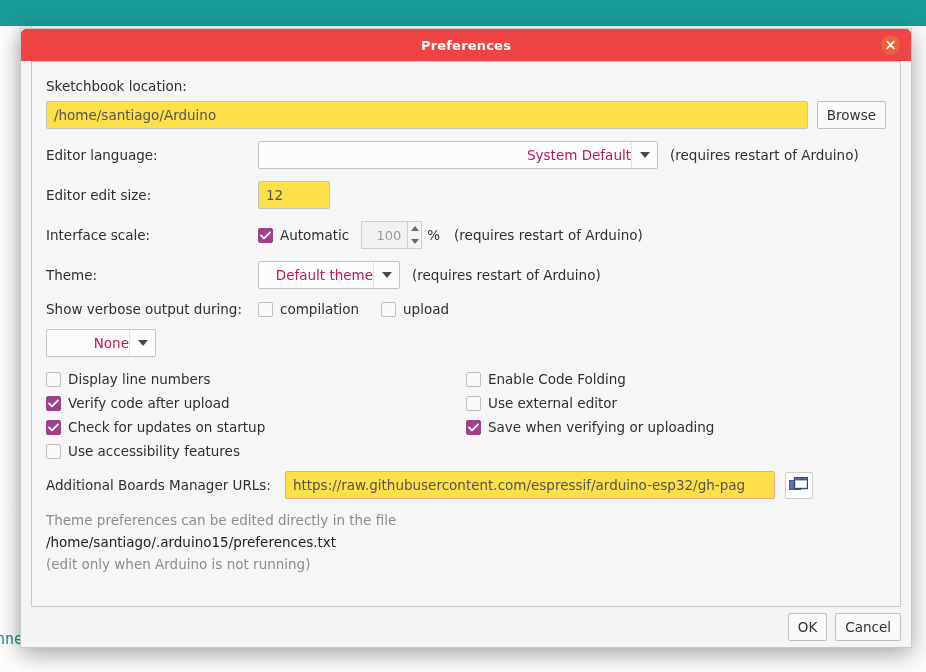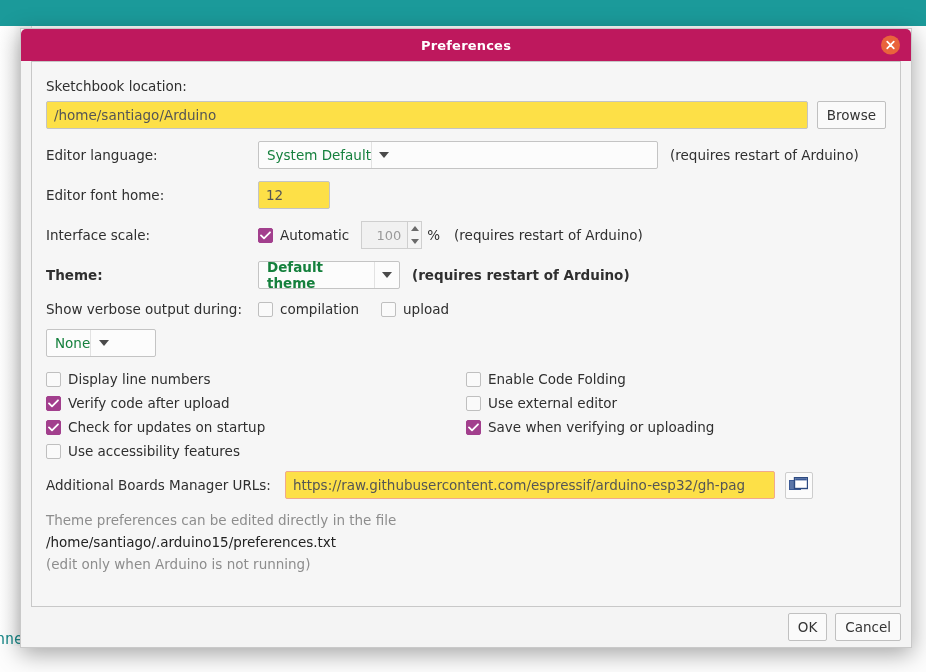--- a/index.html
+++ b/index.html
@@ -43,21 +43,21 @@
   
   #dialog {
     position: absolute; left: 20px; top: 28px;
     width: 892px; height: 620px;
     background: #f4f4f4;
     border: 1px solid #c9c9c9;
     box-shadow: 0 6px 22px rgba(0,0,0,0.35);
     display: flex; flex-direction: column;
   }
   .titlebar {
-    height: 32px; background: #be185d; position: relative;
+    height: 32px; background: #ef4444; position: relative;
     display: flex; align-items: center; justify-content: center;
     border-top-left-radius: 5px; border-top-right-radius: 5px;
     flex: 0 0 32px;
   }
   .titlebar .title {
     color: #ffffff; font-size: 13px; font-weight: bold;
     letter-spacing: .2px;
   }
   .close-btn {
     position: absolute; right: 11px; top: 50%; transform: translateY(-50%);
@@ -106,22 +106,22 @@
   .text-input.focused { border: 1px solid #f0a98e; }
 
   .btn {
     height: 28px; background: #fafafa; border: 1px solid #c0c0c0;
     font-size: 13.5px; color: #333333; padding: 0 9px; cursor: pointer;
     border-radius: 2px; font-family: "DejaVu Sans", "Liberation Sans", sans-serif;
   }
 
   .combo {
     height: 28px; background: #fcfcfc; border: 1px solid #c4c4c4;
-    display: flex; align-items: center; justify-content: flex-start;
-    font-size: 13.5px; color: #15803d; cursor: pointer; border-radius: 2px;
+    display: flex; align-items: center; justify-content: flex-end;
+    font-size: 13.5px; color: #be185d; cursor: pointer; border-radius: 2px;
     padding-left: 8px;
   }
   .combo .arrow-cell {
     width: 26px; height: 100%; display: flex; align-items: center; justify-content: center;
     border-left: 1px solid #e2e2e2;
   }
   .caret {
     width: 0; height: 0; border-left: 5px solid transparent;
     border-right: 5px solid transparent; border-top: 6px solid #4a4a4a;
   }
@@ -215,21 +215,21 @@
         <div class="combo" style="width:400px;">
           <span>System Default</span>
           <span class="arrow-cell">
               <i class="caret"></i>
             </span>
         </div>
         <span class="lbl" style="margin-left:12px;">(requires restart of Arduino)</span>
       </div>
 
       <div class="row" style="margin-bottom:12px;">
-        <span class="lbl" style="width:212px;">Editor font home:</span>
+        <span class="lbl" style="width:212px;">Editor edit size:</span>
         <input class="text-input" style="width: 72px;" type="text" readonly="" value="12">
       </div>
 
       <div class="row" style="margin-bottom:12px;">
         <span class="lbl" style="width:212px;">Interface scale:</span>
         <div class="cb-item">
           <span class="cb checked">
             <svg width="11" height="9" viewBox="0 0 11 9">
                 <path d="M1 4.4 L4 7.4 L10 1.3" stroke="#ffffff" stroke-width="1.8" fill="none" stroke-linecap="round" stroke-linejoin="round"></path>
               </svg>
@@ -244,21 +244,21 @@
               </div>
             <div class="sp-btn">
                 <i class="sp-dn"></i>
               </div>
           </div>
         </div>
         <span class="lbl" style="margin-left:5px;">%</span>
         <span class="lbl" style="margin-left:14px;">(requires restart of Arduino)</span>
       </div>
 
-      <div class="row" style="margin-bottom:12px;font-weight:bold;">
+      <div class="row" style="margin-bottom:12px;">
         <span class="lbl" style="width:212px;">Theme:</span>
         <div class="combo" style="width:142px;">
           <span>Default theme</span>
           <span class="arrow-cell">
               <i class="caret"></i>
             </span>
         </div>
         <span class="lbl" style="margin-left:12px;">(requires restart of Arduino)</span>
       </div>
 

